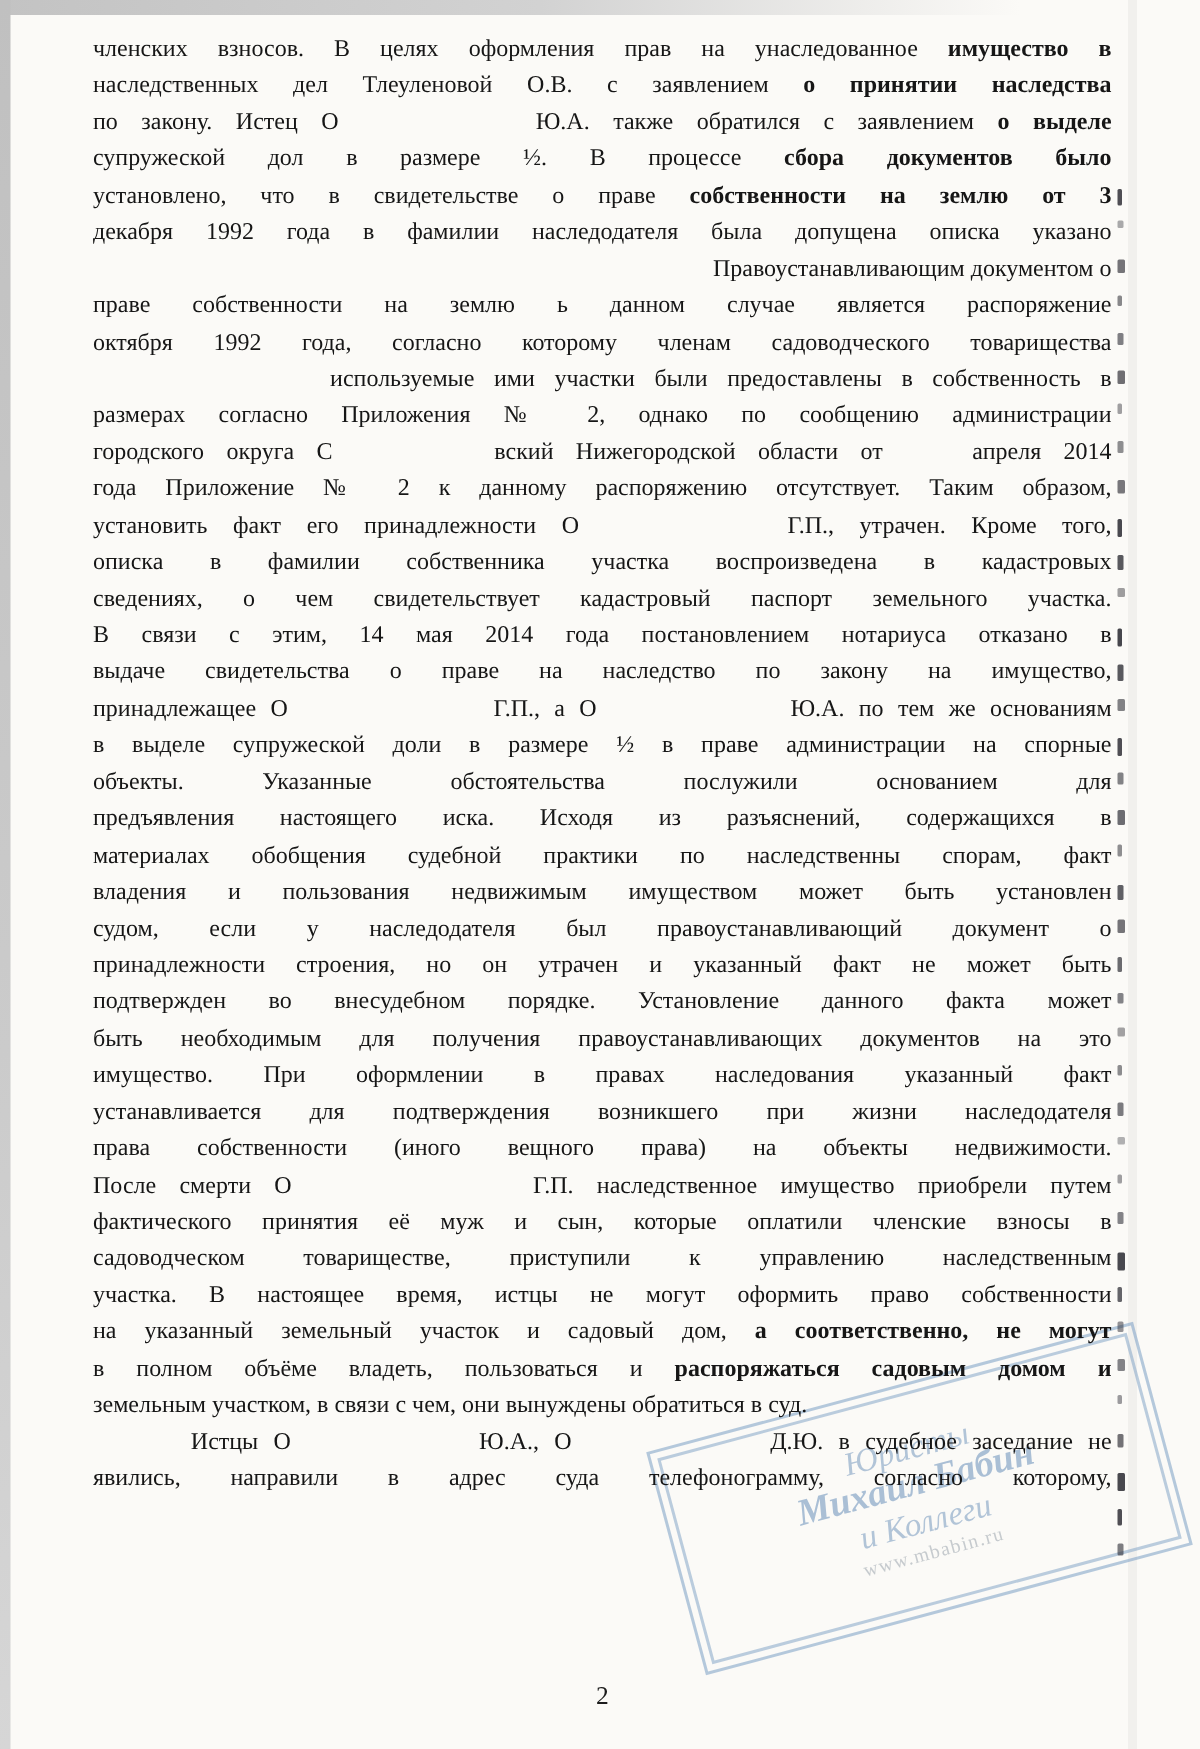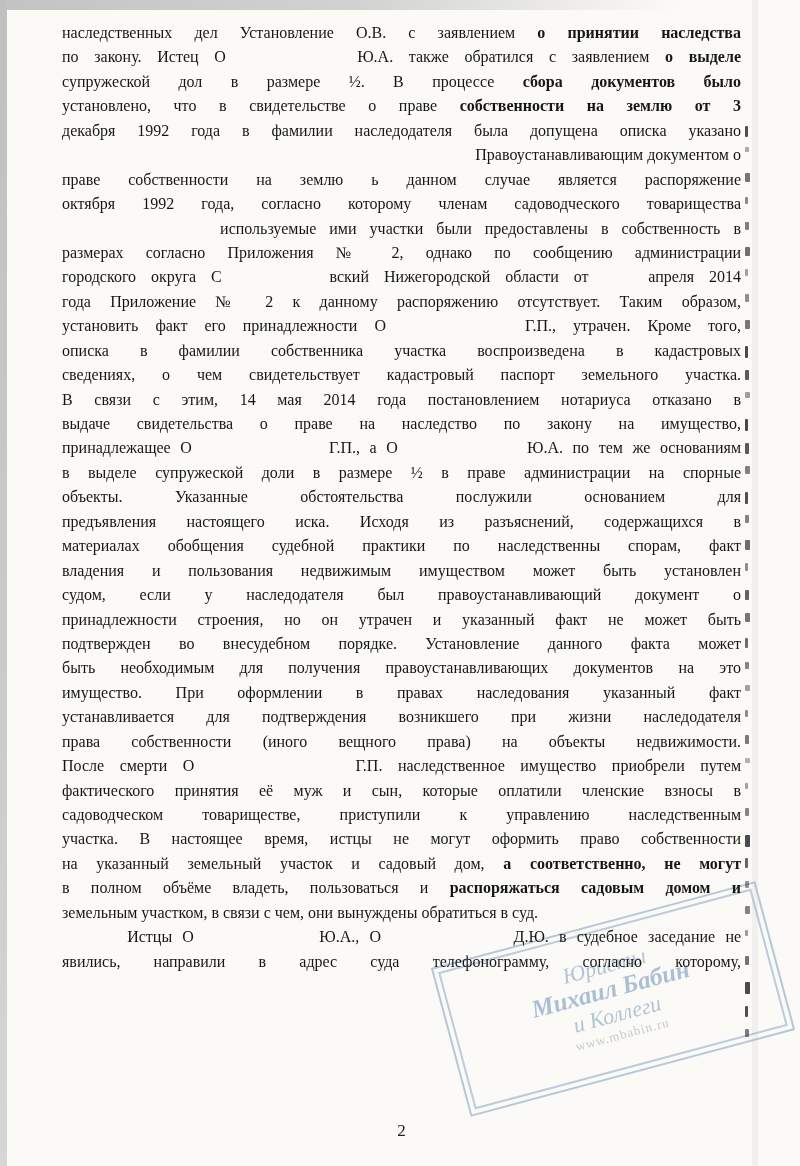--- a/index.html
+++ b/index.html
@@ -50,21 +50,22 @@
   <div class="watermark">
     <div class="wm-frame">
       <div class="wm-l1">Юристы</div>
       <div class="wm-l2">Михаил Бабин</div>
       <div class="wm-l3">и Коллеги</div>
       <div class="wm-l4">www.mbabin.ru</div>
     </div>
   </div>
 
   <div id="text-block">
-      <div class="line al-j"><span>наследственных дел Установление О.В. с заявлением</span> <span class="bseg">о принятии наследства</span></div>
+      <div class="line al-j"><span>членских взносов. В целях оформления прав на унаследованное</span> <span class="bseg">имущество в</span></div>
+      <div class="line al-j"><span>наследственных дел Тлеуленовой О.В. с заявлением</span> <span class="bseg">о принятии наследства</span></div>
       <div class="line al-j"><span>по закону. Истец О</span> <span class="gap" style="width: 100px;"></span> <span>Ю.А. также обратился с заявлением</span> <span class="bseg">о выделе</span></div>
       <div class="line al-j"><span>супружеской дол в размере ½. В процессе</span> <span class="bseg">сбора документов было</span></div>
       <div class="line al-j"><span>установлено, что в свидетельстве о праве</span> <span class="bseg">собственности на землю от 3</span></div>
       <div class="line al-j"><span>декабря 1992 года в фамилии наследодателя была допущена описка указано</span></div>
       <div class="line al-r"><span>Правоустанавливающим документом о</span></div>
       <div class="line al-j"><span>праве собственности на землю ь данном случае является распоряжение</span></div>
       <div class="line al-j"><span>октября 1992 года, согласно которому членам садоводческого товарищества</span></div>
       <div class="line al-j"><span class="gap" style="width: 145px;"></span> <span>используемые ими участки были предоставлены в собственность в</span></div>
       <div class="line al-j"><span>размерах согласно Приложения № 2, однако по сообщению администрации</span></div>
       <div class="line al-j"><span>городского округа С</span> <span class="gap" style="width: 78px;"></span> <span>вский Нижегородской области от</span> <span class="gap" style="width: 30px;"></span> <span>апреля 2014</span></div>

